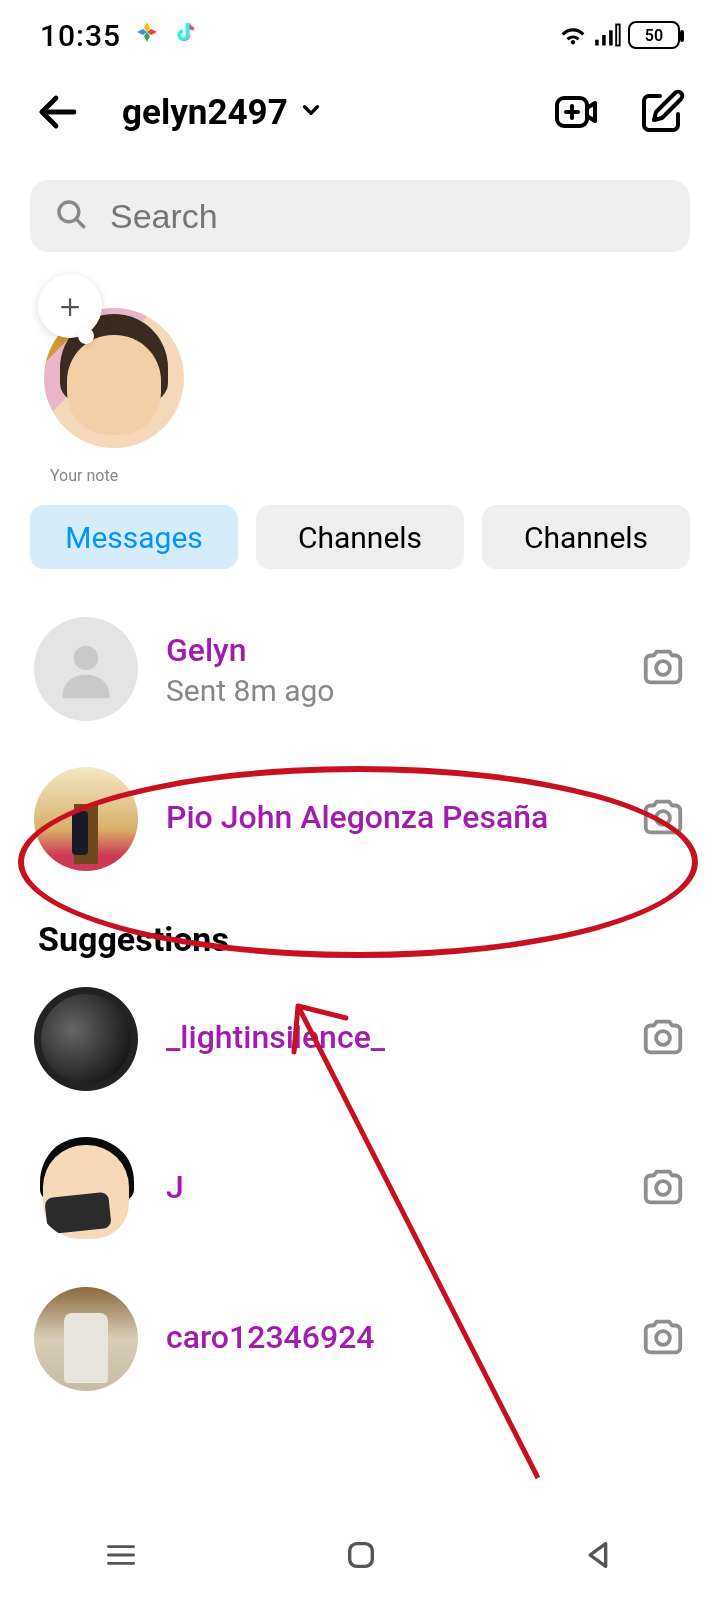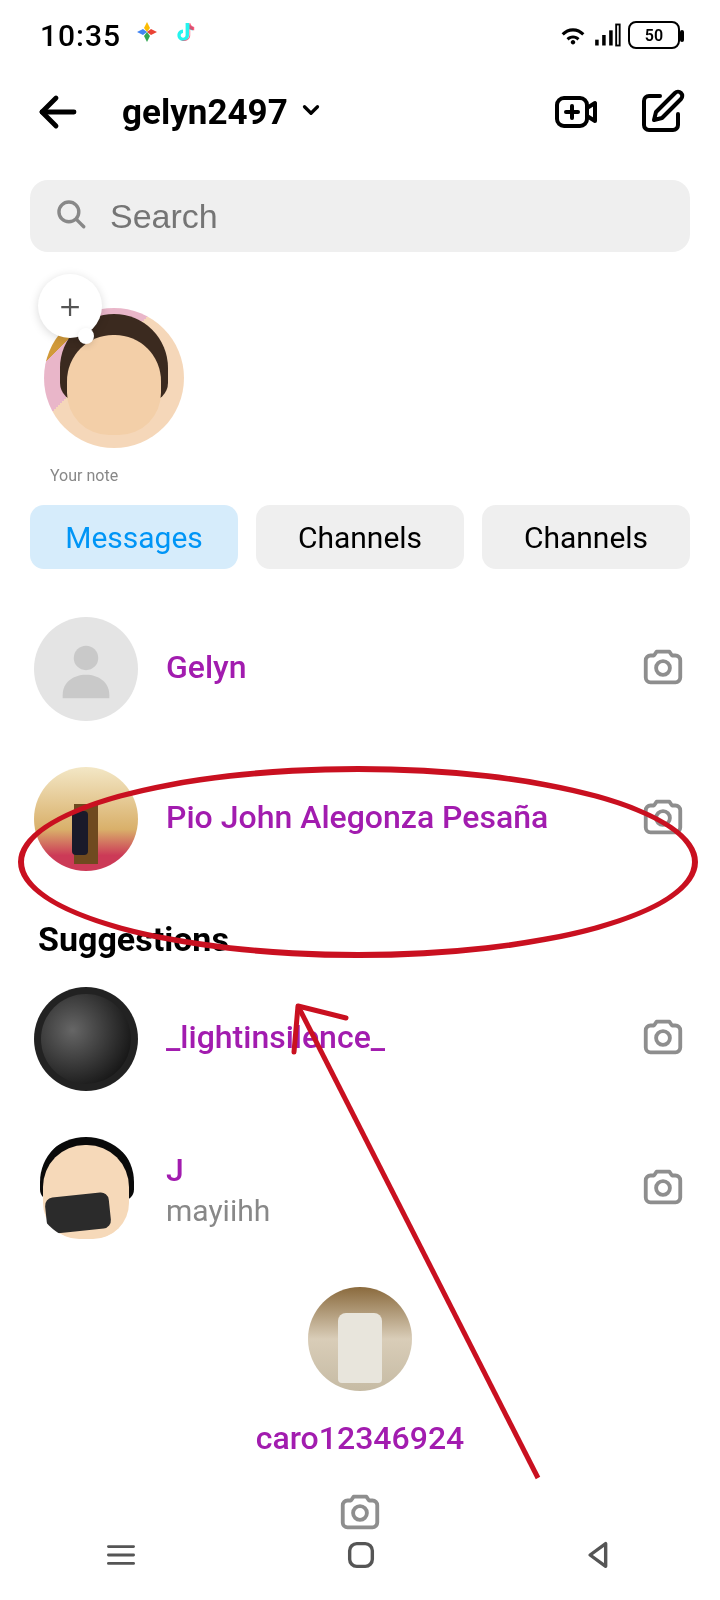--- a/index.html
+++ b/index.html
@@ -177,20 +177,21 @@
 
   <div class="row">
     <div class="avatar placeholder">
       <svg viewBox="0 0 24 24">
           <circle cx="12" cy="8.2" r="4.2" fill="#c9c9c9"></circle>
           <path fill="#c9c9c9" d="M4 21c0-4.4 3.6-7 8-7s8 2.6 8 7v1H4v-1z"></path>
         </svg>
     </div>
     <div class="row-text">
       <div class="row-name">Gelyn</div>
+      <div class="row-sub">Sent 8m ago</div>
     </div>
     <span class="camera-btn">
       <svg width="46" height="46" viewBox="0 0 24 24" fill="none" stroke="#8e8e8e" stroke-width="2" stroke-linecap="round" stroke-linejoin="round">
           <path d="M3 8.5A2.5 2.5 0 015.5 6h1.8l1.4-2h6.6l1.4 2h1.8A2.5 2.5 0 0121 8.5v9A2.5 2.5 0 0118.5 20h-13A2.5 2.5 0 013 17.5v-9z"></path>
           <circle cx="12" cy="12.5" r="3.6"></circle>
         </svg>
     </span>
   </div>
 
   <div class="row" style="margin-top:18px;">
@@ -227,31 +228,30 @@
   </div>
 
   <div class="row" style="margin-top:18px;">
     <div class="avatar mask">
       <div class="mask-hair"></div>
       <div class="mask-face"></div>
       <div class="mask-cloth"></div>
     </div>
     <div class="row-text">
       <div class="row-name">J</div>
-      <div class="row-sub">mayiihh</div>
-    </div>
-    <span class="camera-btn">
-      <svg width="46" height="46" viewBox="0 0 24 24" fill="none" stroke="#8e8e8e" stroke-width="2" stroke-linecap="round" stroke-linejoin="round">
-          <path d="M3 8.5A2.5 2.5 0 015.5 6h1.8l1.4-2h6.6l1.4 2h1.8A2.5 2.5 0 0121 8.5v9A2.5 2.5 0 0118.5 20h-13A2.5 2.5 0 013 17.5v-9z"></path>
-          <circle cx="12" cy="12.5" r="3.6"></circle>
-        </svg>
-    </span>
-  </div>
-
-  <div class="row" style="margin-top:18px;flex-direction:column;">
+    </div>
+    <span class="camera-btn">
+      <svg width="46" height="46" viewBox="0 0 24 24" fill="none" stroke="#8e8e8e" stroke-width="2" stroke-linecap="round" stroke-linejoin="round">
+          <path d="M3 8.5A2.5 2.5 0 015.5 6h1.8l1.4-2h6.6l1.4 2h1.8A2.5 2.5 0 0121 8.5v9A2.5 2.5 0 0118.5 20h-13A2.5 2.5 0 013 17.5v-9z"></path>
+          <circle cx="12" cy="12.5" r="3.6"></circle>
+        </svg>
+    </span>
+  </div>
+
+  <div class="row" style="margin-top:18px;">
     <div class="avatar mirror">
         <div class="mirror-person"></div>
       </div>
     <div class="row-text">
       <div class="row-name">caro12346924</div>
     </div>
     <span class="camera-btn">
       <svg width="46" height="46" viewBox="0 0 24 24" fill="none" stroke="#8e8e8e" stroke-width="2" stroke-linecap="round" stroke-linejoin="round">
           <path d="M3 8.5A2.5 2.5 0 015.5 6h1.8l1.4-2h6.6l1.4 2h1.8A2.5 2.5 0 0121 8.5v9A2.5 2.5 0 0118.5 20h-13A2.5 2.5 0 013 17.5v-9z"></path>
           <circle cx="12" cy="12.5" r="3.6"></circle>

